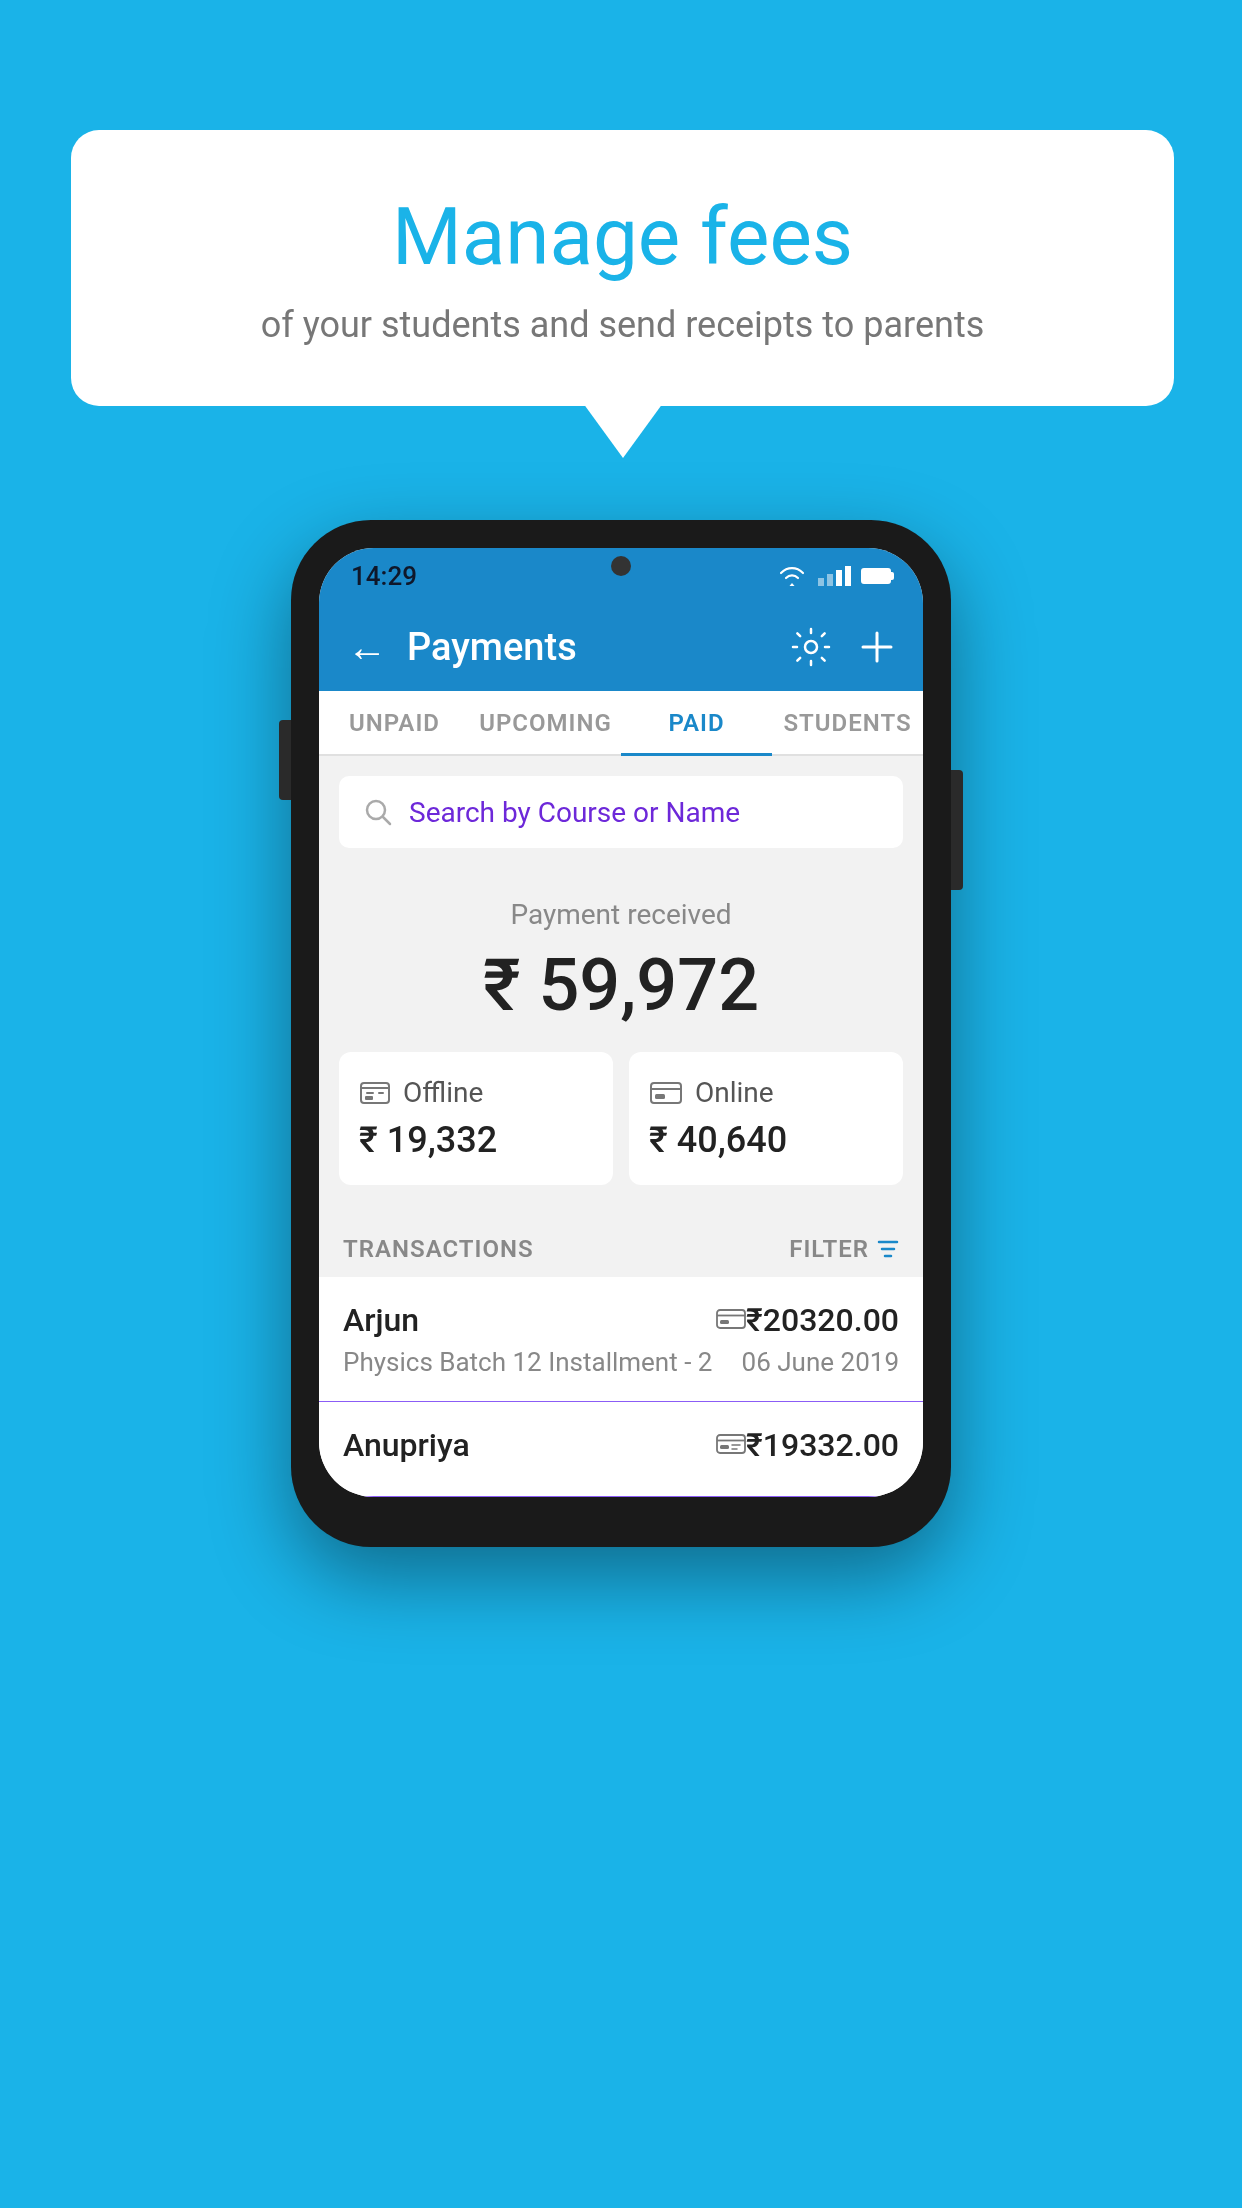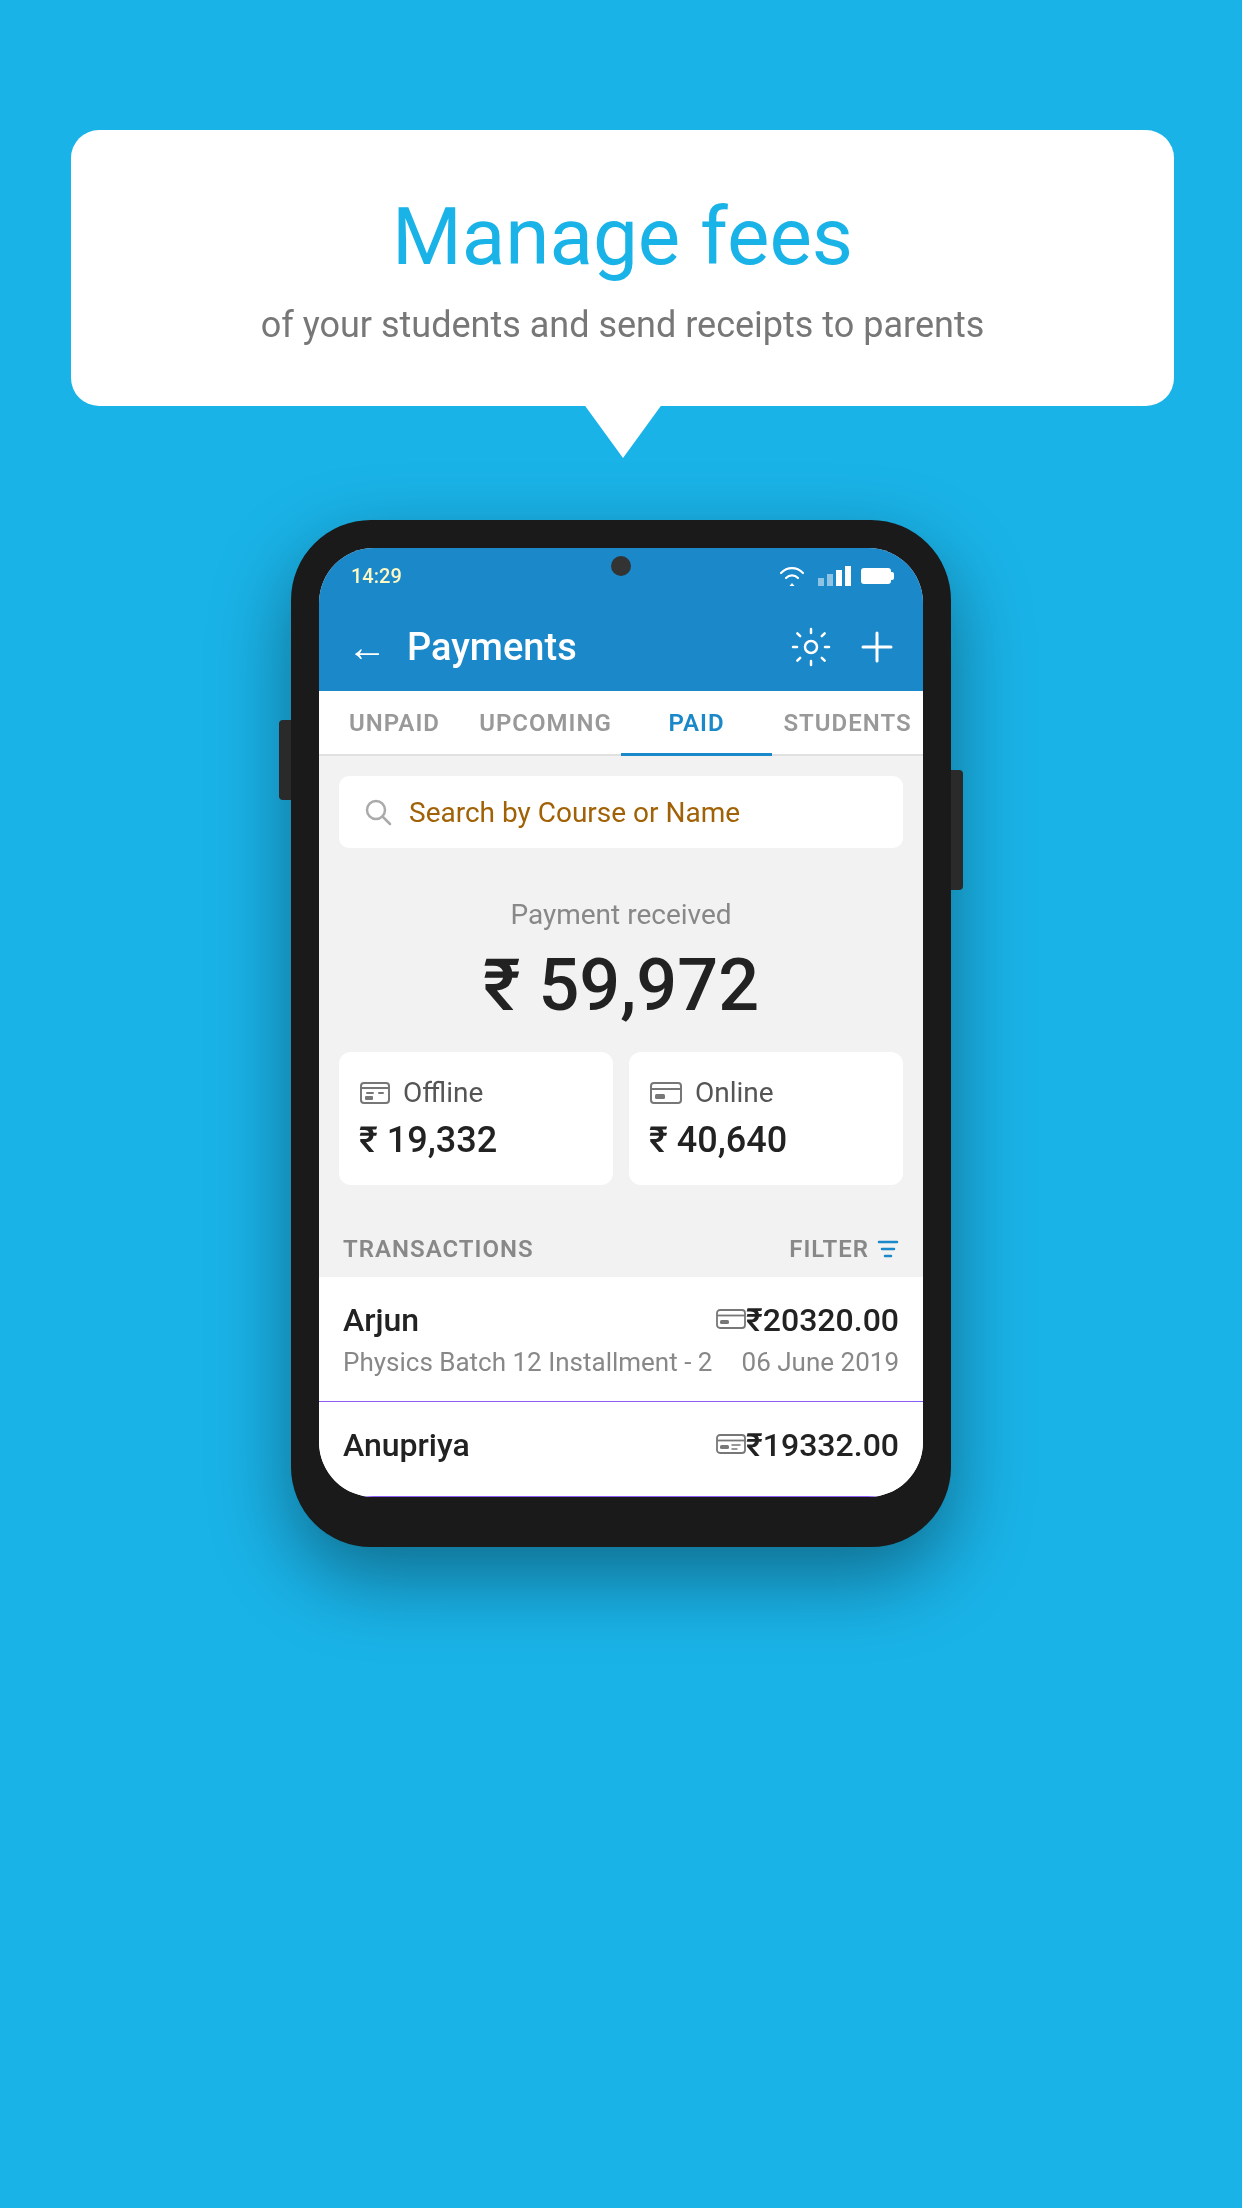--- a/index.html
+++ b/index.html
@@ -112,22 +112,22 @@
     .status-bar {
       background: #1a88c9;
       height: 55px;
       display: flex;
       align-items: center;
       justify-content: space-between;
       padding: 0 32px;
     }
 
     .status-time {
-      color: #fef9c3;
-      font-size: 20px;
+      color: #0f172a;
+      font-size: 26px;
       font-weight: 500;
     }
 
     .status-icons {
       display: flex;
       align-items: center;
       gap: 10px;
     }
 
     .status-icon-signal {
@@ -237,21 +237,21 @@
       background: #fff;
       border-radius: 10px;
       height: 72px;
       display: flex;
       align-items: center;
       padding: 0 24px;
       gap: 16px;
     }
 
     .search-placeholder {
-      color: #a16207;
+      color: #6d28d9;
       font-size: 28px;
     }
 
     
     .payment-summary {
       background: #f2f2f2;
       padding: 30px 20px 20px 20px;
       text-align: center;
     }
 

